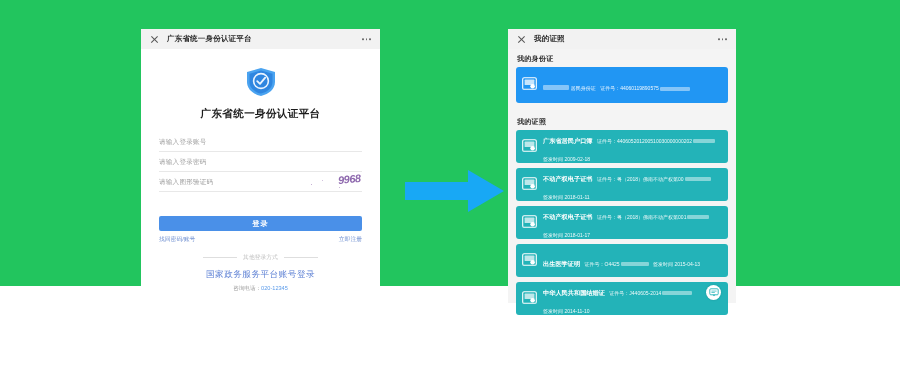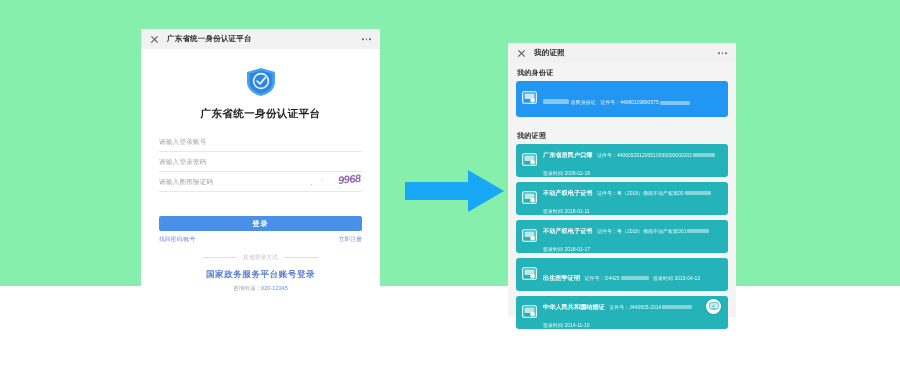--- a/index.html
+++ b/index.html
@@ -2,21 +2,21 @@
 <html><head>
 <meta charset="utf-8">
 <style>
   * { box-sizing: border-box; margin: 0; padding: 0; }
   html, body {
     width: 900px; height: 383px;
     background: #ffffff;
     font-family: "Liberation Sans", "DejaVu Sans", sans-serif;
     overflow: hidden;
   }
-  .canvas { position: relative; width: 900px; height: 286px; background: #86efac; }
+  .canvas { position: relative; width: 900px; height: 286px; background: #22c55e; }
 
   
   .phone-left {
     position: absolute; left: 141px; top: 29px;
     width: 239px; height: 274px;
     background: #ffffff;
   }
   .topbar {
     height: 20px; background: #f2f2f2;
     display: flex; align-items: center;
@@ -84,34 +84,34 @@
     margin-top: 4px; display: flex; justify-content: space-between;
     font-size: 5.8px; color: #6f8fd0;
   }
   .divider-row {
     margin-top: 9px; display: flex; align-items: center; gap: 6px;
     color: #bdbdbd; font-size: 5.8px; justify-content: center;
   }
   .divider-row .ln { height: 1px; width: 34px; background: #dedede; }
   .gov-login {
     margin-top: 7px; text-align: center;
-    font-size: 8.6px; font-weight: 700; color: #5b7fd4; letter-spacing: .5px;
+    font-size: 8.6px; font-weight: 400; color: #5b7fd4; letter-spacing: .5px;
   }
   .hotline {
     position: absolute; left: 0; right: 0; bottom: 10px;
     text-align: center; font-size: 5.6px; color: #9e9e9e;
   }
   .hotline b { color: #5b9bea; font-weight: 400; }
 
   
   .arrow { position: absolute; left: 405px; top: 168px; }
 
   
   .phone-right {
-    position: absolute; left: 508px; top: 43px;
+    position: absolute; left: 508px; top: 29px;
     width: 228px; height: 274px;
     background: #f4f4f4;
   }
   .section-label {
     font-size: 7px; color: #2b2b2b; font-weight: 700;
     padding: 5px 9px 3px 9px; letter-spacing: .3px;
   }
   .card-list { padding: 0 8px; }
   .doc-card {
     border-radius: 3px; padding: 5px 6px;

